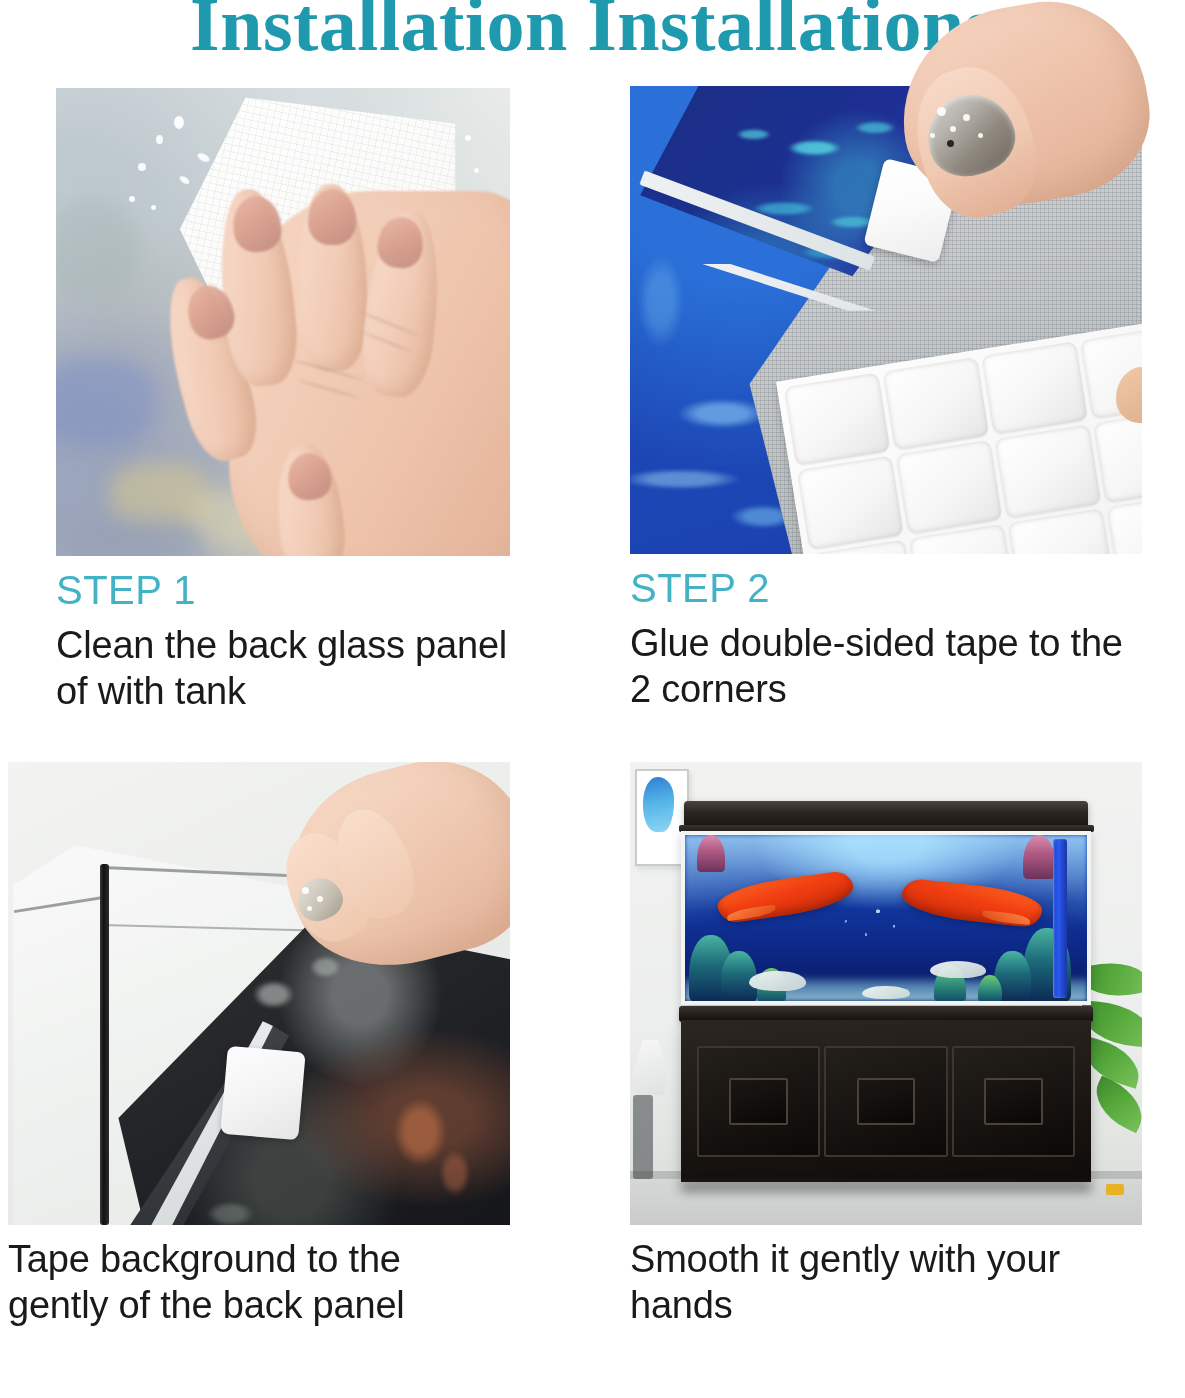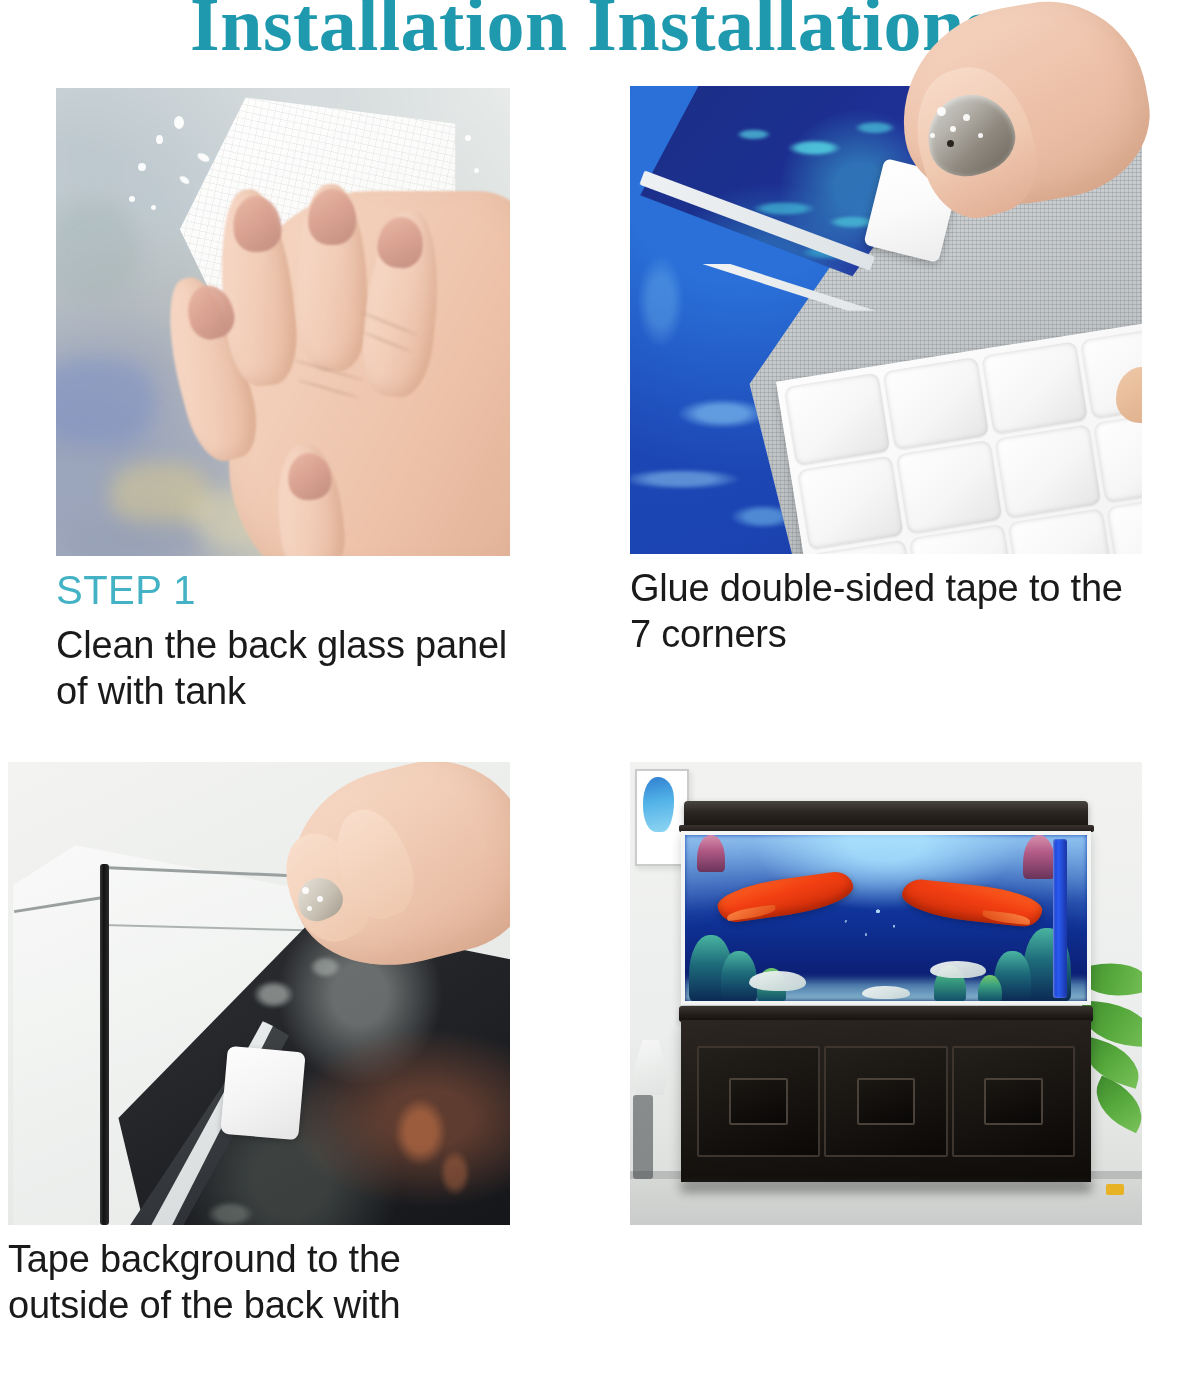--- a/index.html
+++ b/index.html
@@ -763,21 +763,22 @@
       <div class="p2-hand"></div>
       <div class="p2-thumb"></div>
       <div class="p2-nail"></div>
       <div class="p2-dot"></div>
       <div class="p2-glitter" style="left:60%;top:4.5%;width:9px;height:9px;"></div>
       <div class="p2-glitter" style="left:65%;top:6%;width:7px;height:7px;"></div>
       <div class="p2-glitter" style="left:62.5%;top:8.5%;width:6px;height:6px;"></div>
       <div class="p2-glitter" style="left:68%;top:10%;width:5px;height:5px;"></div>
       <div class="p2-glitter" style="left:58.5%;top:10%;width:5px;height:5px;"></div>
     </div>
-    <div class="step-desc">Glue double-sided tape to the 7 corners</div>
+    <div class="step-label">STEP 2</div>
+    <div class="step-desc">Glue double-sided tape to the 2 corners</div>
   </div>
 
   <div class="cell cell-3">
     <div class="photo">
       <div class="p3-bg"></div>
       <div class="p3-glass"></div>
       <div class="p3-edge-top-l"></div>
       <div class="p3-edge-top-r"></div>
       <div class="p3-inner-line"></div>
       <div class="p3-edge-v"></div>
@@ -789,21 +790,21 @@
       <div class="p3-tape"></div>
 
       <div class="p3-hand"></div>
       <div class="p3-finger p3-ft1"></div>
       <div class="p3-finger p3-ft2"></div>
       <div class="p3-nail3"></div>
       <div class="p3-glitter" style="left:58.5%;top:27%;width:7px;height:7px;"></div>
       <div class="p3-glitter" style="left:61.5%;top:29%;width:6px;height:6px;"></div>
       <div class="p3-glitter" style="left:59.5%;top:31%;width:5px;height:5px;"></div>
     </div>
-    <div class="step-desc">Tape background to the outside of the back with</div>
+    <div class="step-desc">Tape background to the gently of the back panel</div>
   </div>
 
   <div class="cell cell-4">
     <div class="photo">
       <div class="p4-room"></div>
       <div class="p4-floor"></div>
       <div class="p4-baseboard"></div>
 
       <div class="p4-frame">
         <div class="p4-frame-art"></div>
@@ -858,15 +859,16 @@
         <div class="p4-door">
           <div class="p4-door-inner"></div>
         </div>
         <div class="p4-door">
           <div class="p4-door-inner"></div>
         </div>
       </div>
       <div class="p4-shadow"></div>
       <div class="p4-corner-y"></div>
     </div>
+    <div class="step-desc">Smooth it gently with your hands</div>
   </div>
 
 </div>
 
 </body></html>

